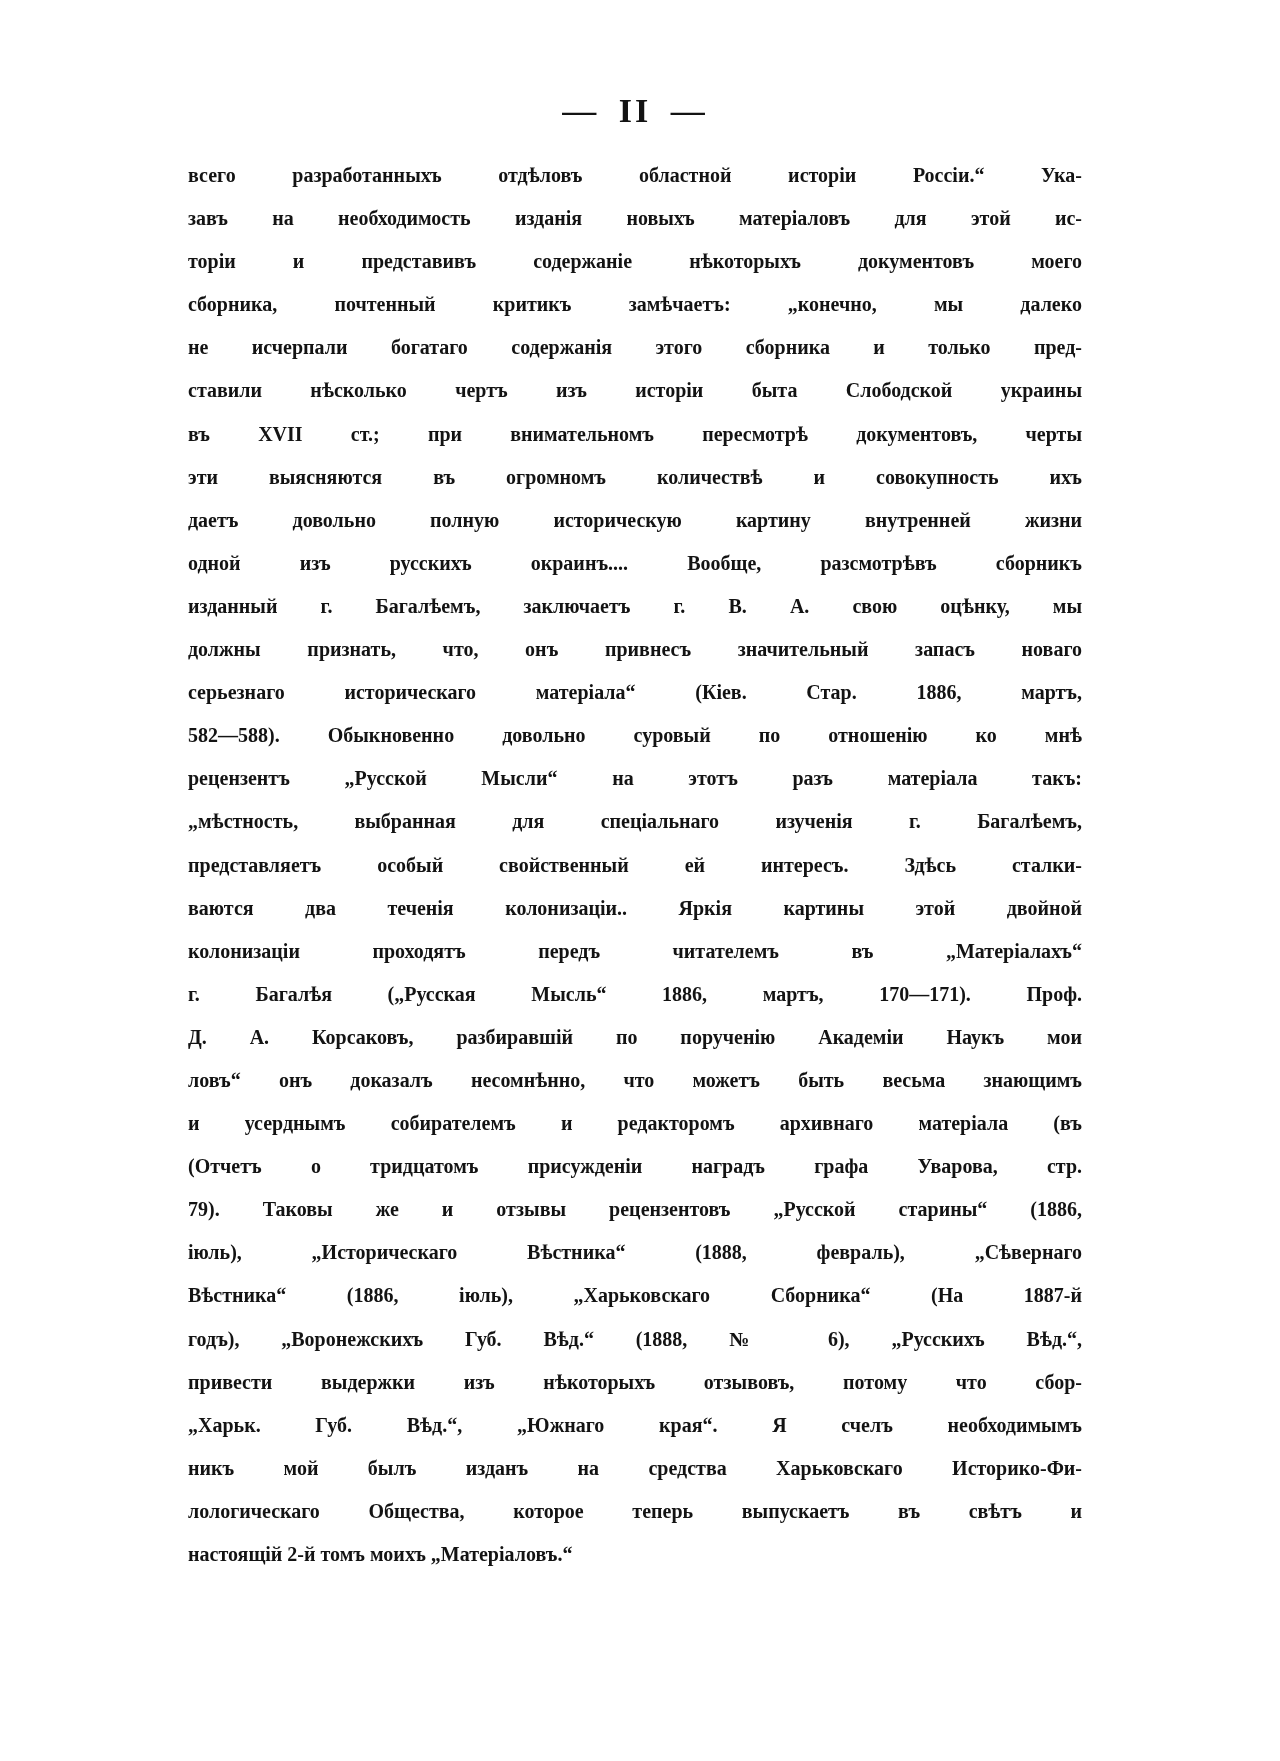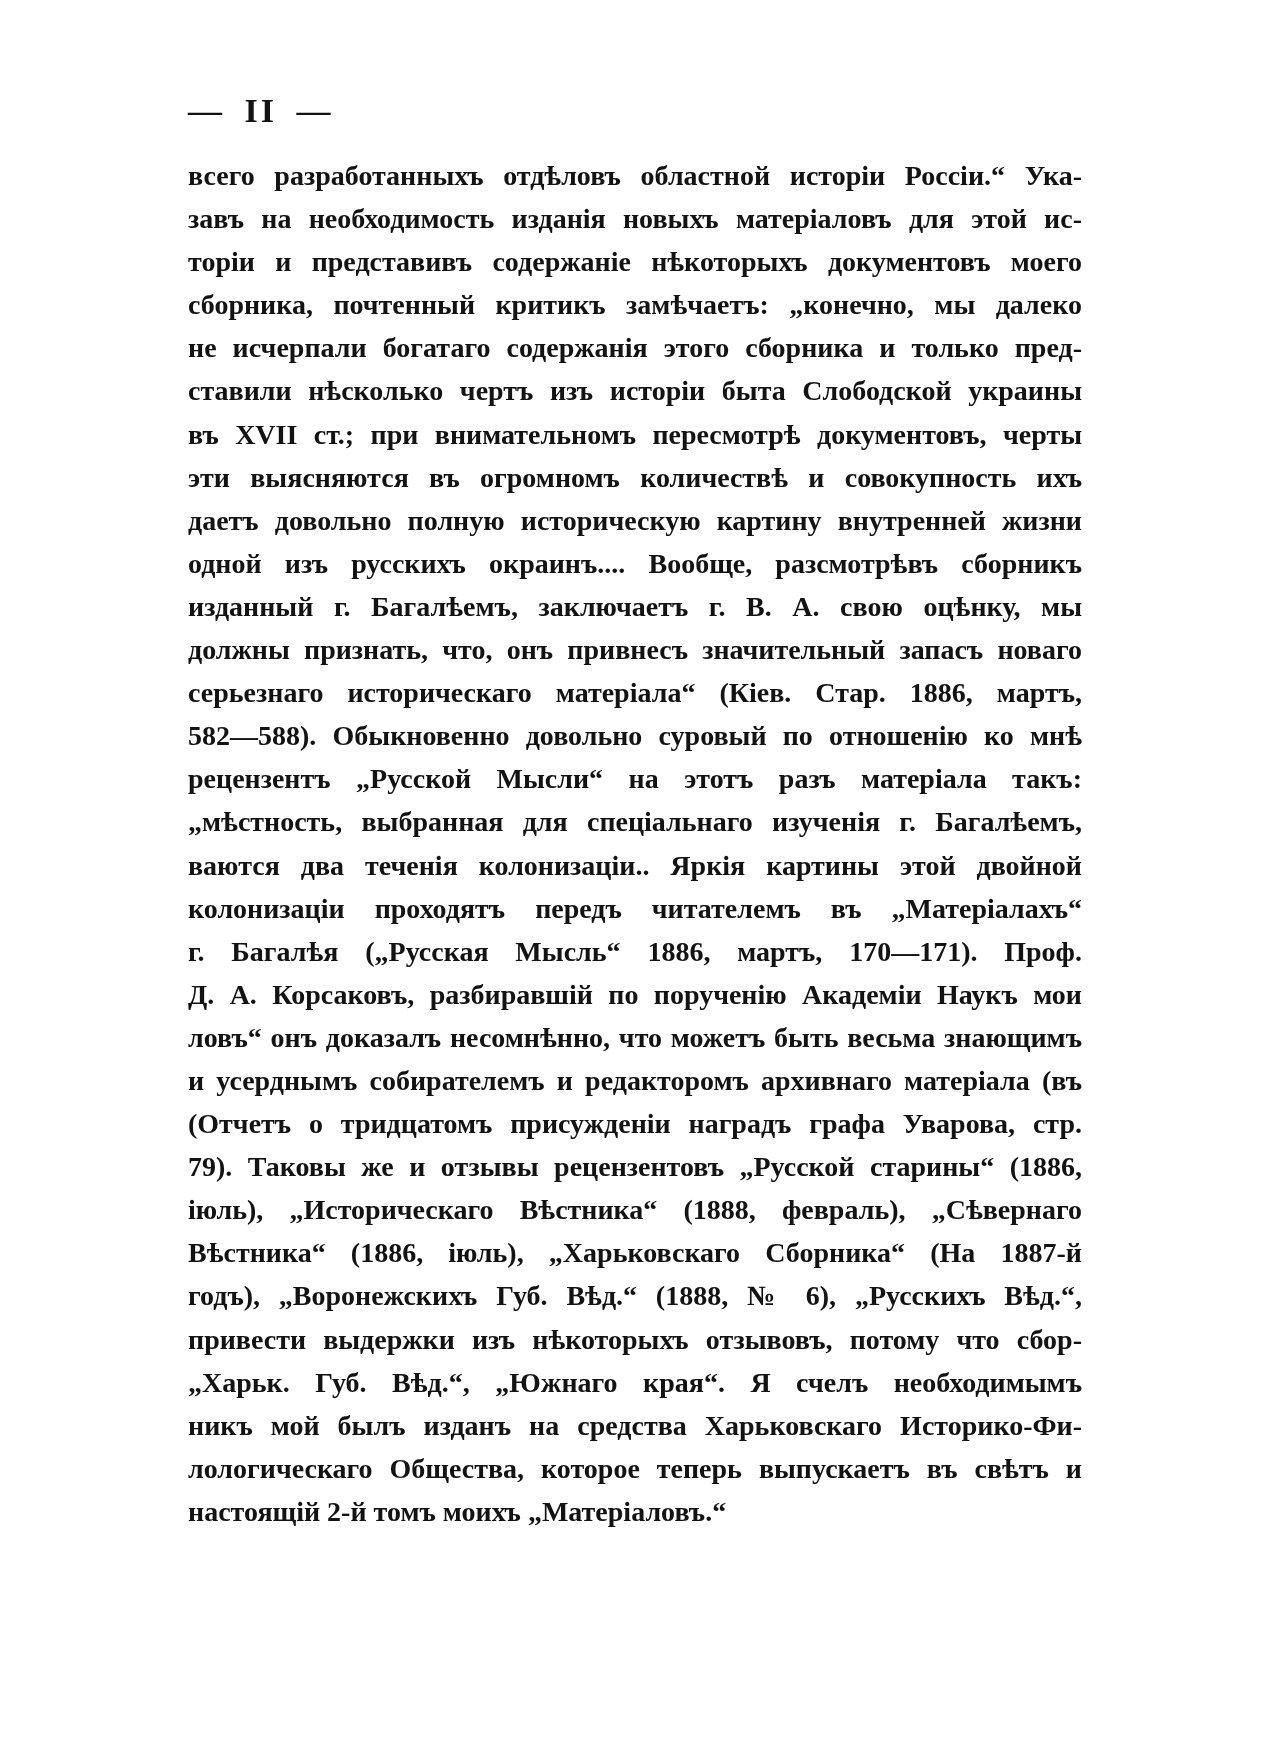--- a/index.html
+++ b/index.html
@@ -18,37 +18,37 @@
     height: 1761px;
     background: #ffffff;
     color: #131313;
     overflow: hidden;
   }
   .page-header {
     position: absolute;
     top: 92px;
     left: 188px;
     width: 894px;
-    text-align: left;
+    text-align: center;
     font-size: 34px;
     font-weight: bold;
     letter-spacing: 3px;
     word-spacing: 8px;
     white-space: nowrap;
   }
   .text-block {
     position: absolute;
     top: 154px;
     left: 188px;
     width: 894px;
   }
   .line {
     height: 43.1px;
     line-height: 43.1px;
-    font-size: 28px;
+    font-size: 20px;
     font-weight: bold;
     text-align: justify;
     text-align-last: justify;
     -moz-text-align-last: justify;
     overflow: hidden;
     white-space: normal;
   }
   .line.para-end {
     text-align-last: left;
     -moz-text-align-last: left;
@@ -69,20 +69,21 @@
       <div class="line">въ XVII ст.; при внимательномъ пересмотрѣ документовъ, черты</div>
       <div class="line">эти выясняются въ огромномъ количествѣ и совокупность ихъ</div>
       <div class="line">даетъ довольно полную историческую картину внутренней жизни</div>
       <div class="line">одной изъ русскихъ окраинъ.... Вообще, разсмотрѣвъ сборникъ</div>
       <div class="line">изданный г. Багалѣемъ, заключаетъ г. В. А. свою оцѣнку, мы</div>
       <div class="line">должны признать, что, онъ привнесъ значительный запасъ новаго</div>
       <div class="line">серьезнаго историческаго матеріала“ (Кіев. Стар. 1886, мартъ,</div>
       <div class="line">582—588). Обыкновенно довольно суровый по отношенію ко мнѣ</div>
       <div class="line">рецензентъ „Русской Мысли“ на этотъ разъ матеріала такъ:</div>
       <div class="line">„мѣстность, выбранная для спеціальнаго изученія г. Багалѣемъ,</div>
+      <div class="line">представляетъ особый свойственный ей интересъ. Здѣсь сталки-</div>
       <div class="line">ваются два теченія колонизаціи.. Яркія картины этой двойной</div>
       <div class="line">колонизаціи проходятъ передъ читателемъ въ „Матеріалахъ“</div>
       <div class="line">г. Багалѣя („Русская Мысль“ 1886, мартъ, 170—171). Проф.</div>
       <div class="line">Д. А. Корсаковъ, разбиравшій по порученію Академіи Наукъ мои</div>
       <div class="line">ловъ“ онъ доказалъ несомнѣнно, что можетъ быть весьма знающимъ</div>
       <div class="line">и усерднымъ собирателемъ и редакторомъ архивнаго матеріала (въ</div>
       <div class="line">(Отчетъ о тридцатомъ присужденіи наградъ графа Уварова, стр.</div>
       <div class="line">79). Таковы же и отзывы рецензентовъ „Русской старины“ (1886,</div>
       <div class="line">іюль), „Историческаго Вѣстника“ (1888, февраль), „Сѣвернаго</div>
       <div class="line">Вѣстника“ (1886, іюль), „Харьковскаго Сборника“ (На 1887-й</div>

